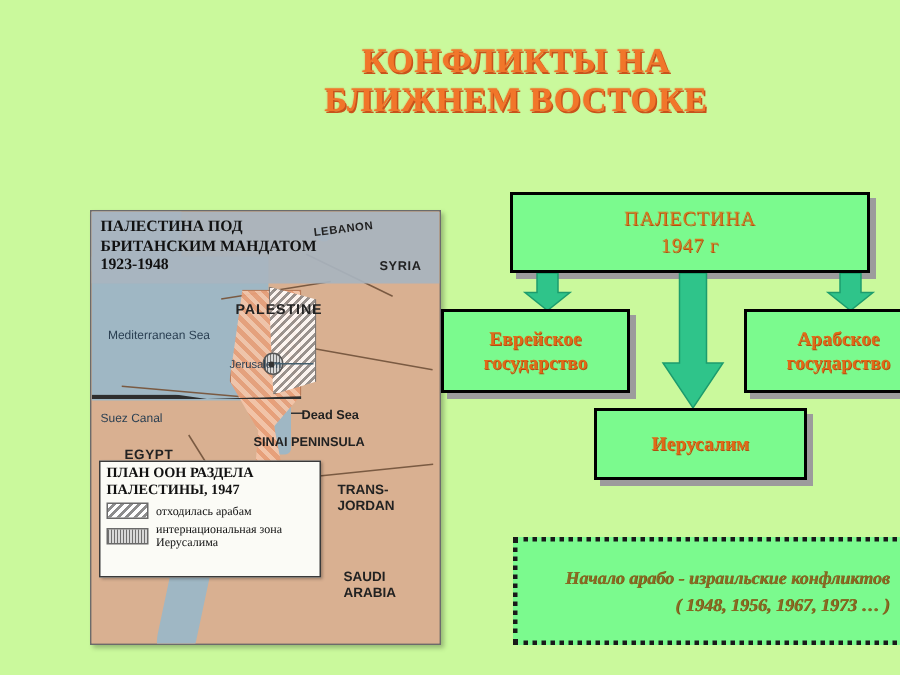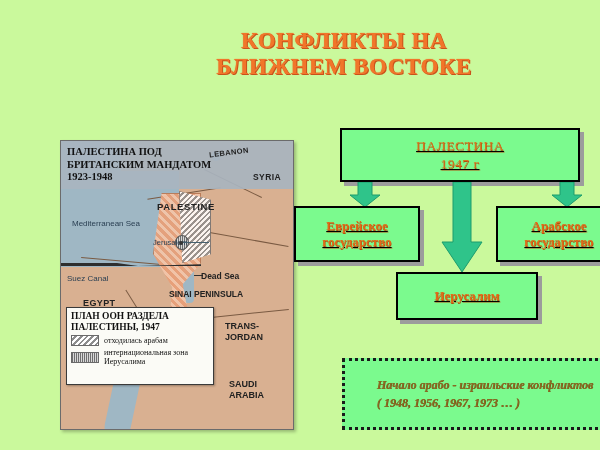--- a/index.html
+++ b/index.html
@@ -110,21 +110,20 @@
   .sw-arab{background:repeating-linear-gradient(135deg,#ffffff 0 2px,#8d8d8d 2px 4px);}
   .sw-int{background:repeating-linear-gradient(90deg,#6f6f6f 0 1px,#d8d8d8 1px 2px);}
   .legend-text{font-family:"Liberation Serif", serif;font-size:8px;line-height:9.4px;color:#111;}
 
   
   .box{
     position:absolute;background:#7bfa8e;border:2px solid #000;
     box-shadow:4px 4px 0 #9c9c9c;
     display:flex;align-items:center;justify-content:center;text-align:center;
     box-sizing:border-box;
-    text-decoration:underline;
   }
   .box-text{
     font-family:"Liberation Serif", serif;font-weight:bold;
     color:#e06a18;line-height:16px;
     text-shadow:.5px .5px 0 #b04d10;
   }
   .box-pal{left:296px;top:128px;width:240px;height:54px;}
   .box-pal .box-text{font-size:13.5px;color:#d4771f;font-weight:normal;line-height:18px;letter-spacing:.5px;}
   .box-jew{left:250px;top:206px;width:126px;height:56px;}
   .box-arab{left:452px;top:206px;width:126px;height:56px;}
@@ -135,21 +134,21 @@
   .arrow{position:absolute;}
   .arrow svg{display:block;}
 
   .note{
     position:absolute;left:298px;top:358px;width:286px;height:72px;
     background:#7bfa8e;border:3px dotted #1a1a1a;box-sizing:border-box;
     display:flex;align-items:center;justify-content:center;
   }
   .note-text{
     font-family:"Liberation Serif", serif;font-style:italic;font-weight:bold;
-    font-size:12px;line-height:18px;color:#8a6a22;text-align:left;
+    font-size:12px;line-height:18px;color:#8a6a22;text-align:right;
     text-shadow:.4px .4px 0 #6d5418;
   }
 </style>
 </head>
 <body>
 
 <div id="stage">
 
   <div class="title">
     <span>КОНФЛИКТЫ НА</span>

